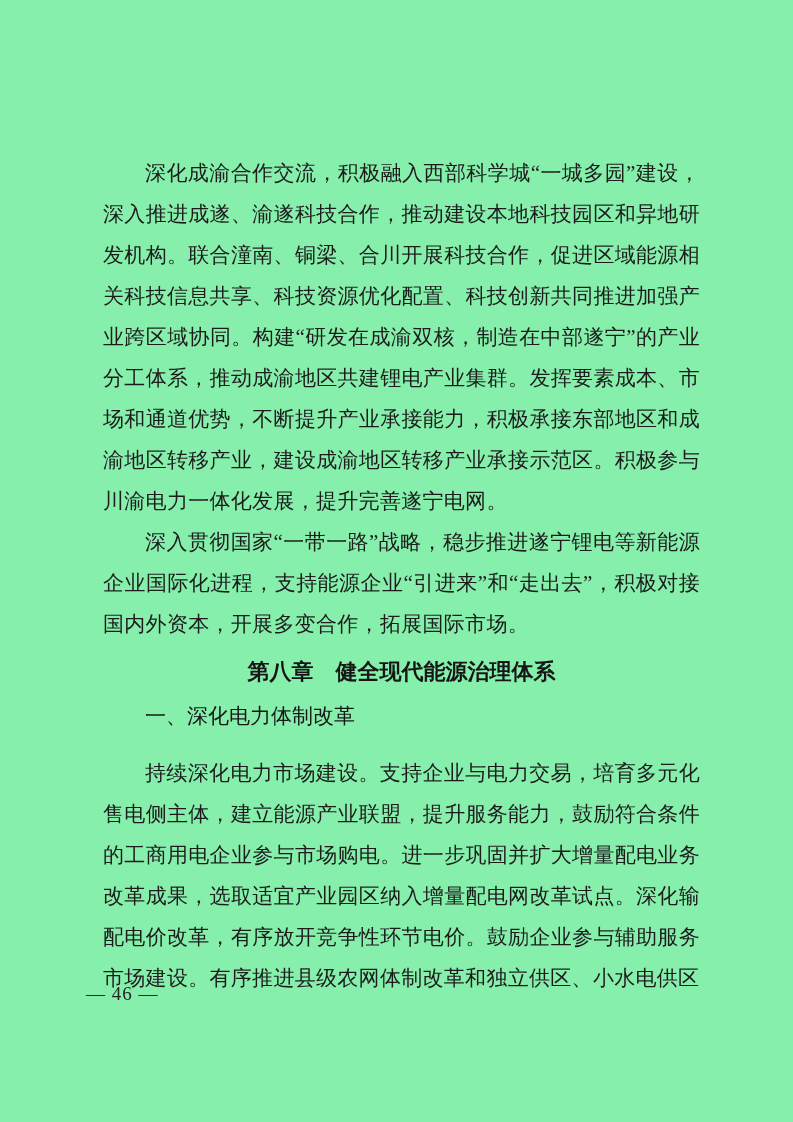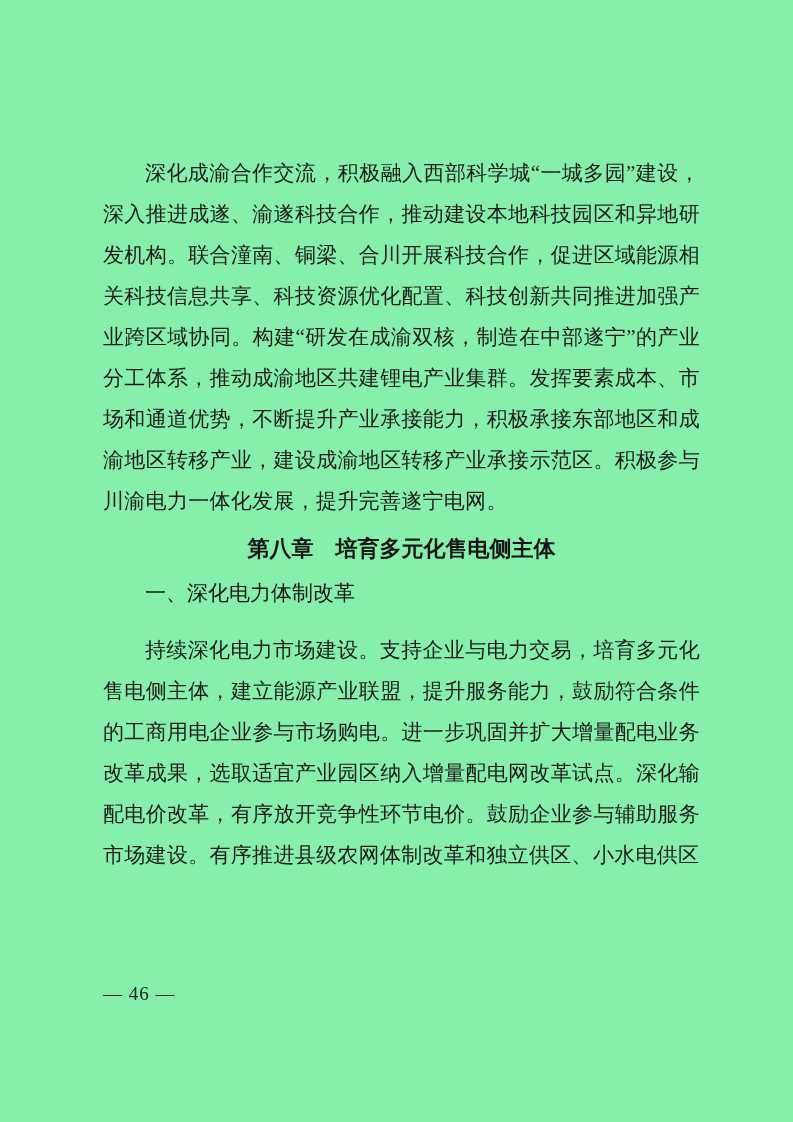--- a/index.html
+++ b/index.html
@@ -48,35 +48,36 @@
     font-weight: normal;
     text-indent: 2em;
     font-family: "Liberation Serif", "DejaVu Serif", serif;
     color: #161616;
   }
   .para-3 {
     margin-top: 16px;
   }
   .page-footer {
     position: absolute;
-    left: 103px;
+    left: 86px;
     top: 982px;
     font-size: 19px;
     line-height: 24px;
     color: #242424;
     letter-spacing: 1px;
     font-family: "Liberation Serif", "DejaVu Serif", serif;
   }
 </style>
 </head>
 <body>
 
 <div class="page">
   <main class="content">
     <p class="body-para">深化成渝合作交流，积极融入西部科学城“一城多园”建设，深入推进成遂、渝遂科技合作，推动建设本地科技园区和异地研发机构。联合潼南、铜梁、合川开展科技合作，促进区域能源相关科技信息共享、科技资源优化配置、科技创新共同推进加强产业跨区域协同。构建“研发在成渝双核，制造在中部遂宁”的产业分工体系，推动成渝地区共建锂电产业集群。发挥要素成本、市场和通道优势，不断提升产业承接能力，积极承接东部地区和成渝地区转移产业，建设成渝地区转移产业承接示范区。积极参与川渝电力一体化发展，提升完善遂宁电网。</p>
-    <h1 class="chapter-heading">第八章　培育多元化售电侧主体</h1>
+    <p class="body-para">深入贯彻国家“一带一路”战略，稳步推进遂宁锂电等新能源企业国际化进程，支持能源企业“引进来”和“走出去”，积极对接国内外资本，开展多变合作，拓展国际市场。</p>
+    <h1 class="chapter-heading">第八章　健全现代能源治理体系</h1>
     <h2 class="section-heading">一、深化电力体制改革</h2>
     <p class="body-para para-3">持续深化电力市场建设。支持企业与电力交易，培育多元化售电侧主体，建立能源产业联盟，提升服务能力，鼓励符合条件的工商用电企业参与市场购电。进一步巩固并扩大增量配电业务改革成果，选取适宜产业园区纳入增量配电网改革试点。深化输配电价改革，有序放开竞争性环节电价。鼓励企业参与辅助服务市场建设。有序推进县级农网体制改革和独立供区、小水电供区</p>
   </main>
   <footer class="page-footer">
     <span>— 46 —</span>
   </footer>
 </div>
 
 </body></html>

